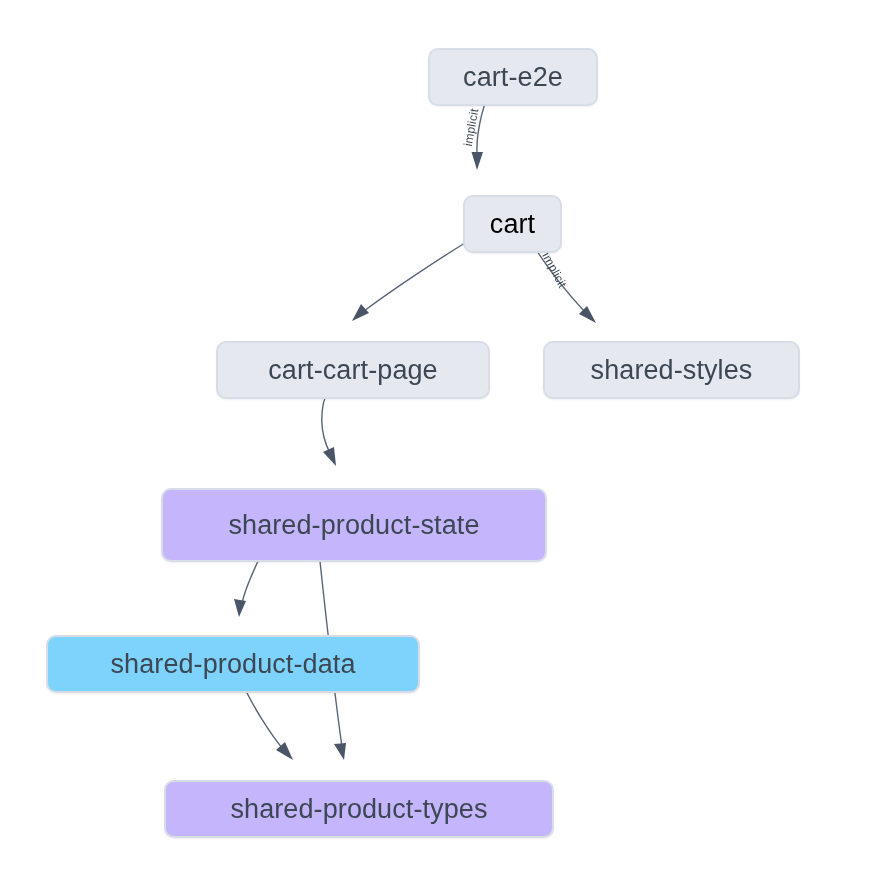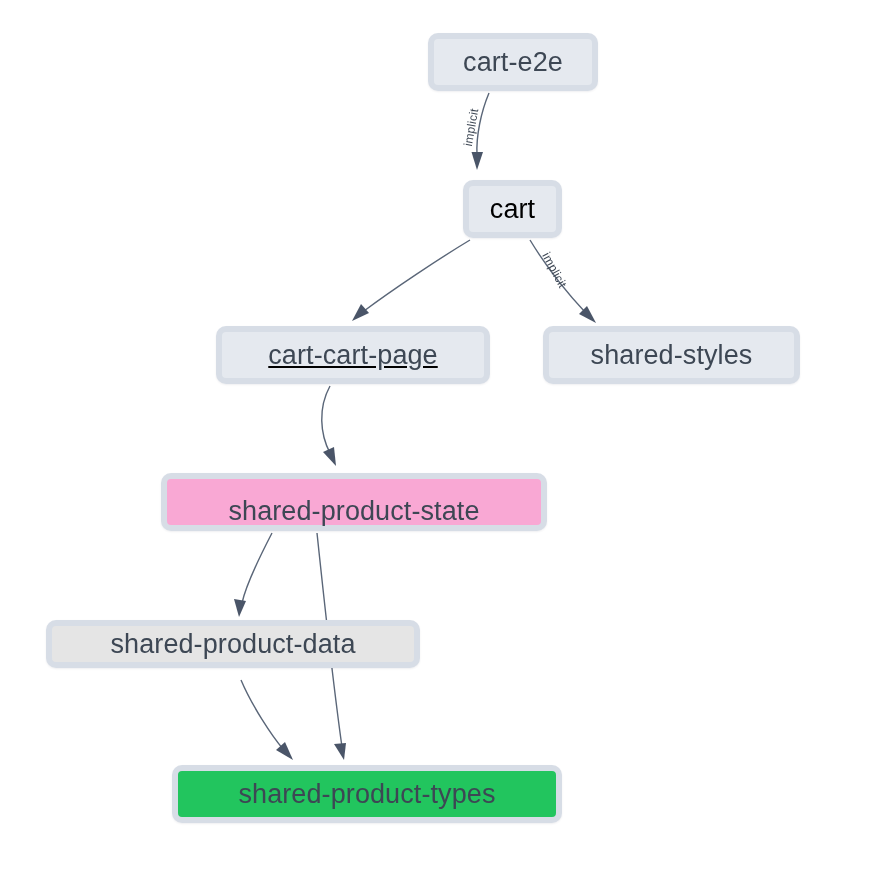--- a/index.html
+++ b/index.html
@@ -35,24 +35,25 @@
     width: 896px;
     height: 886px;
   }
   .graph-node {
     position: absolute;
     box-sizing: border-box;
     display: flex;
     align-items: center;
     justify-content: center;
     background: #e5e9ef;
-    border: 6px solid #15803d;
+    border: 2px solid #15803d;
     border-radius: 10px;
     box-shadow: 0 1px 2px rgba(45, 55, 72, 0.08);
     cursor: pointer;
+    margin-top: 15px;
   }
   .graph-node-label {
     color: #3d4754;
     font-family: "Liberation Sans", sans-serif;
     font-size: 27px;
     font-weight: 400;
     letter-spacing: 0.1px;
     line-height: 1;
     white-space: nowrap;
     user-select: none;
@@ -116,30 +117,30 @@
       </g>
   </svg>
 
   <div id="node-layer">
       <div class="graph-node" style="left: 428px; top: 33px; width: 170px; height: 58px; background: rgb(229, 233, 239); border-color: rgb(215, 221, 230);">
         <span class="graph-node-label" style="color: rgb(61, 71, 84);">cart-e2e</span>
       </div>
       <div class="graph-node" style="left: 463px; top: 180px; width: 99px; height: 58px; background: rgb(229, 233, 239); border-color: rgb(215, 221, 230);">
         <span class="graph-node-label" style="color: #000000;">cart</span>
       </div>
-      <div class="graph-node" style="left: 216px; top: 326px; width: 274px; height: 58px; background: rgb(229, 233, 239); border-color: rgb(215, 221, 230); text-decoration: underline;">
+      <div class="graph-node" style="left: 216px; top: 326px; width: 274px; height: 58px; background: rgb(229, 233, 239); border-color: rgb(215, 221, 230);">
         <span class="graph-node-label" style="color: rgb(61, 71, 84);">cart-cart-page</span>
       </div>
       <div class="graph-node" style="left: 543px; top: 326px; width: 257px; height: 58px; background: rgb(229, 233, 239); border-color: rgb(215, 221, 230); align-items: center;">
         <span class="graph-node-label" style="color: rgb(61, 71, 84);">shared-styles</span>
       </div>
-      <div class="graph-node" style="left: 161px; top: 473px; width: 386px; height: 58px; background: #f9a8d4; border-color: rgb(215, 221, 230); align-items: flex-end;">
+      <div class="graph-node" style="left: 161px; top: 473px; width: 386px; height: 74px; background: #c4b5fd; border-color: rgb(215, 221, 230);">
         <span class="graph-node-label" style="color: rgb(61, 71, 84);">shared-product-state</span>
       </div>
-      <div class="graph-node" style="left: 46px; top: 620px; width: 374px; height: 48px; background: #e5e5e5; border-color: rgb(215, 221, 230);">
+      <div class="graph-node" style="left: 46px; top: 620px; width: 374px; height: 58px; background: #7dd3fc; border-color: rgb(215, 221, 230);">
         <span class="graph-node-label" style="color: rgb(61, 71, 84);">shared-product-data</span>
       </div>
-      <div class="graph-node" style="left: 172px; top: 765px; width: 390px; height: 58px; background: #22c55e; border-color: rgb(215, 221, 230);">
+      <div class="graph-node" style="left: 164px; top: 765px; width: 390px; height: 58px; background: #c4b5fd; border-color: rgb(215, 221, 230);">
         <span class="graph-node-label" style="color: rgb(61, 71, 84);">shared-product-types</span>
       </div>
     </div>
 
 </div>
 
 </body></html>

